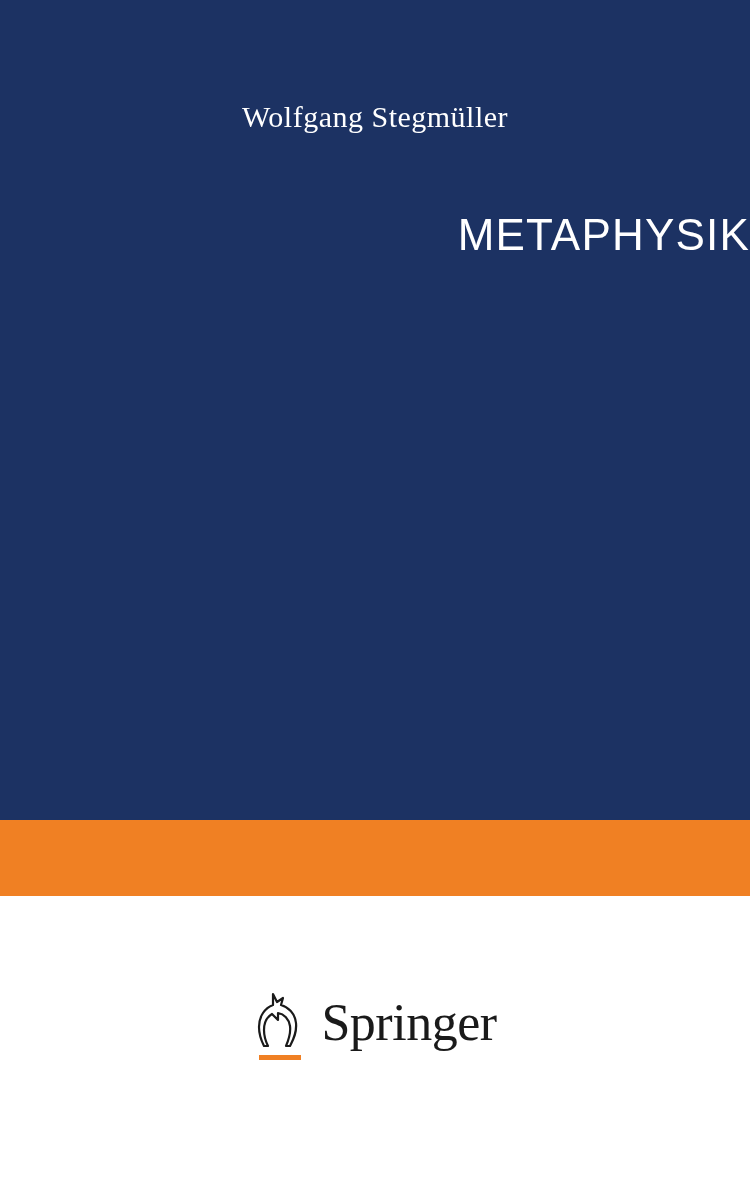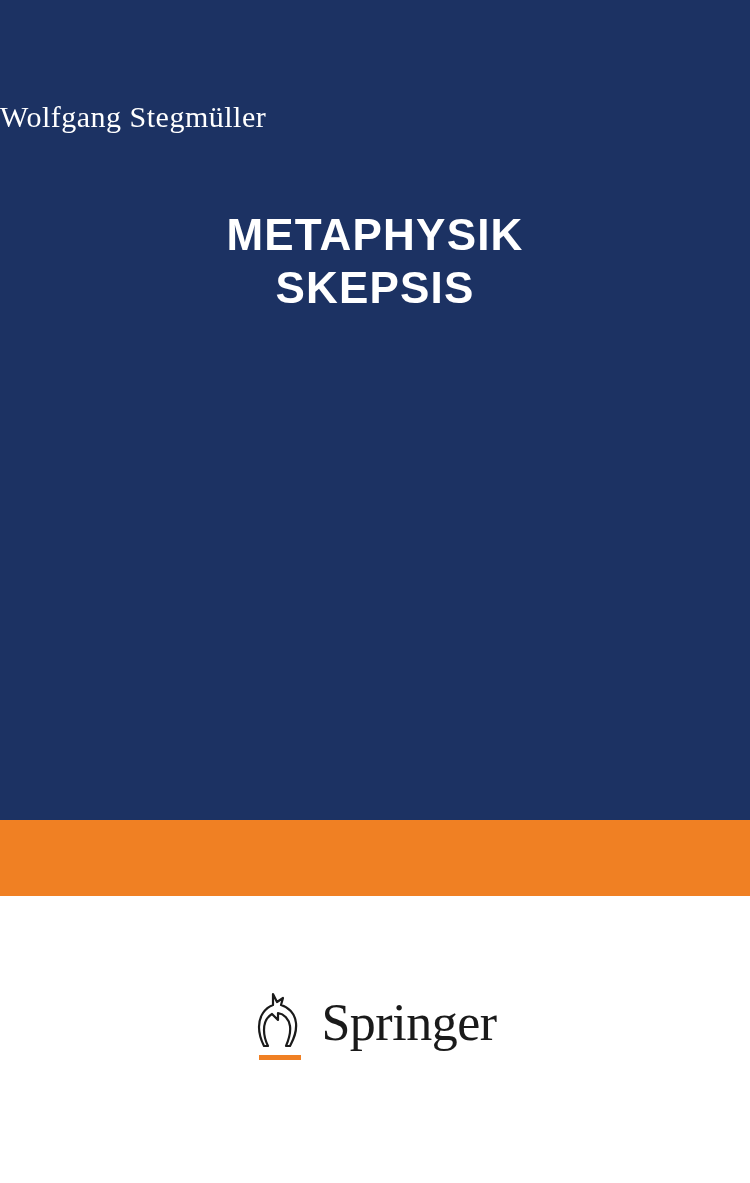--- a/index.html
+++ b/index.html
@@ -46,41 +46,42 @@
     width: 750px;
     height: 287px;
     background: #ffffff;
   }
 
   .author {
     position: absolute;
     left: 0;
     top: 100px;
     width: 750px;
-    text-align: left;
+    text-align: center;
     color: #ffffff;
     font-family: "Liberation Serif", serif;
     font-size: 30px;
     letter-spacing: 0.5px;
   }
 
   .title-block {
     position: absolute;
     left: 0;
     top: 208px;
     width: 750px;
     text-align: center;
     color: #ffffff;
   }
   .title-line {
     font-family: "Liberation Sans", sans-serif;
-    font-weight: bold;
+    font-weight: normal;
     font-size: 44px;
     line-height: 53px;
     letter-spacing: 1.2px;
+    text-align: right;
   }
 
   .edition {
     position: absolute;
     left: 0;
     top: 507px;
     width: 750px;
     text-align: center;
     color: #ffffff;
     font-family: "Liberation Serif", serif;
@@ -133,21 +134,20 @@
 <div class="cover">
 
   <div class="navy-panel"></div>
   <div class="orange-band"></div>
   <div class="white-area"></div>
 
   <div class="author">Wolfgang Stegmüller</div>
 
   <div class="title-block">
     <div class="title-line">METAPHYSIK</div>
-    <div class="title-line">SKEPSIS</div>
   </div>
 
 
   <div class="logo">
     <div class="logo-mark">
       <svg width="54" height="62" viewBox="0 0 54 62" aria-hidden="true">
         <g fill="none" stroke="#1a1a1a" stroke-width="2.2" stroke-linejoin="round" stroke-linecap="round">
           <path d="M20 4 L24 12 L30 8 L28 15 C35 17 42 23 43 33 C44 43 40 50 37 56 L33 56 C36 49 38 43 37 36 C36 29 31 24 25 23 L25 30 L19 24 C14 27 11 33 11 40 C11 47 13 52 15 56 L11 56 C8 50 6 44 6 37 C6 26 12 18 20 15 Z"></path>
         </g>
       </svg>

